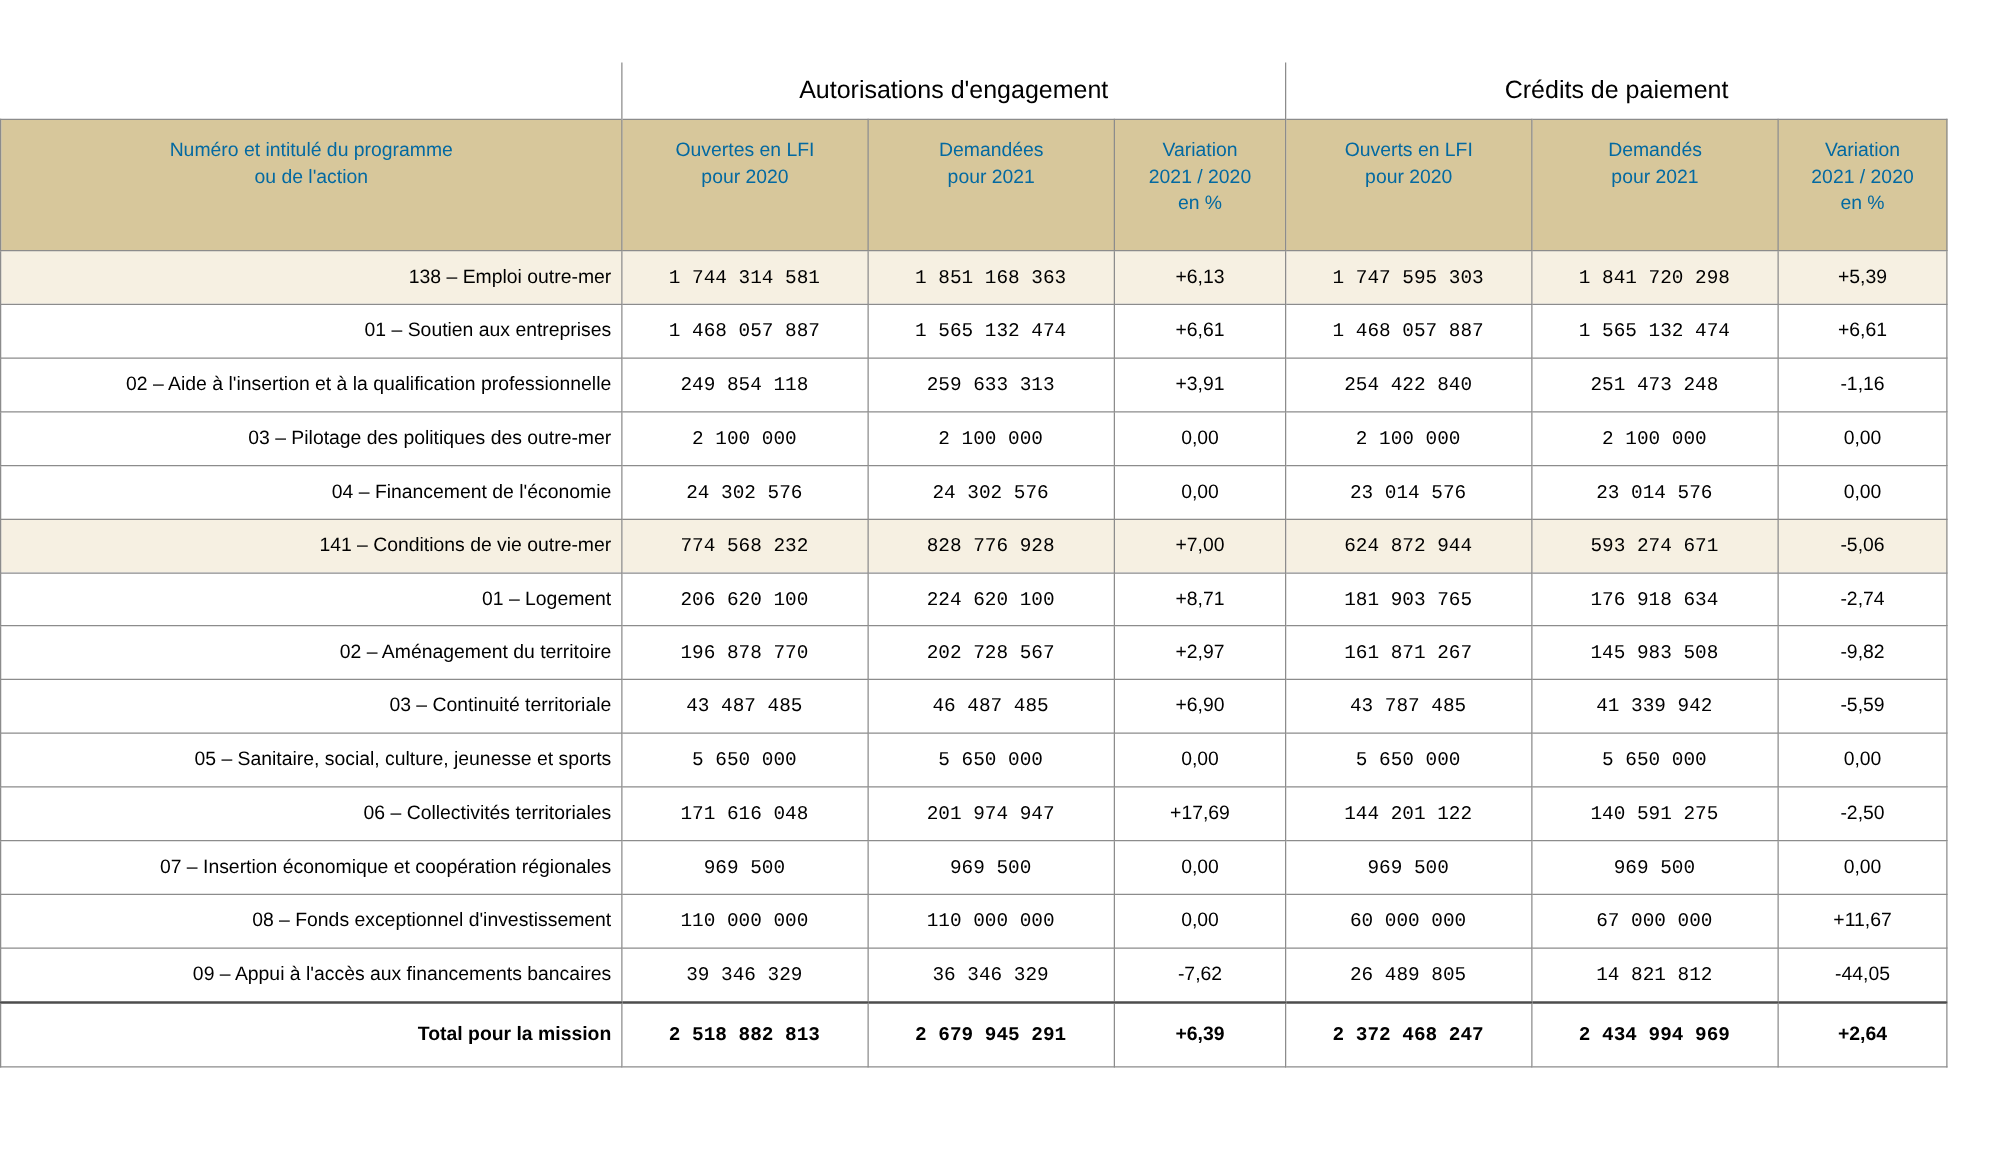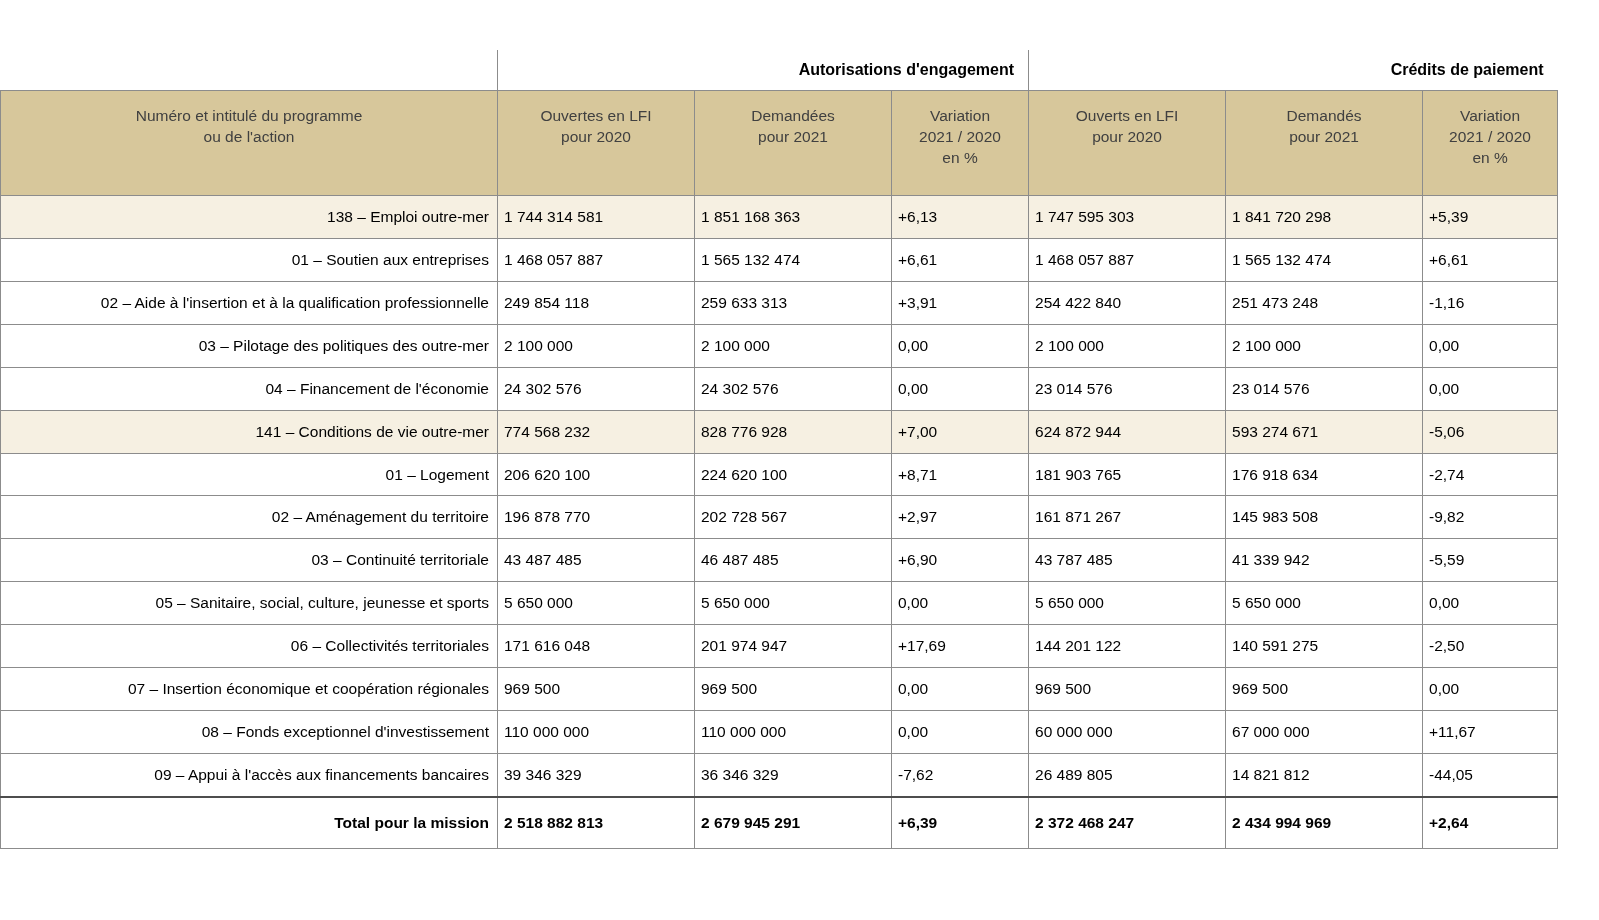--- a/index.html
+++ b/index.html
@@ -14,57 +14,57 @@
     font-size: 15.5px;
   }
   table.budget th, table.budget td {
     border: 1px solid var(--border, #8c8c8c);
   }
 
   
   tr.group-row th {
     border: none;
     background: #ffffff;
-    font-weight: bold;
-    font-size: 16px;
-    text-align: right;
+    font-weight: normal;
+    font-size: 20px;
+    text-align: center;
     vertical-align: middle;
     padding: 11px 14px 11px 14px;
   }
   tr.group-row th.group-header {
     border-left: 1px solid var(--border, #8c8c8c);
   }
 
   
   tr.col-header-row th {
     background: var(--header-bg, #d7c79b);
     font-weight: normal;
     text-align: center;
     vertical-align: top;
     padding: 15px 6px 24px 6px;
     height: 105px;
     white-space: pre-line;
     line-height: 1.35;
-    color: #404040;
+    color: #0369a1;
   }
 
   tbody td, tfoot td {
     vertical-align: top;
     padding: 11px 6px 10px 6px;
     line-height: 1.35;
     background: #ffffff;
   }
   td.label-cell {
     text-align: right;
     padding-left: 40px;
     text-indent: -30px;
     padding-right: 8px;
   }
-  td.num-cell { text-align: left; padding-right: 7px; }
-  td.var-cell { }
+  td.num-cell { text-align: center; padding-right: 7px; font-family: Liberation Mono, monospace; }
+  td.var-cell { text-align: center; }
 
   tr.program-row td { background: var(--program-bg, #f6f0e2); }
 
   tfoot tr.total-row td {
     font-weight: bold;
     border-top: 2px solid #4d4d4d;
     padding-top: 15px;
     padding-bottom: 14px;
     margin-left: 17px;
   }

